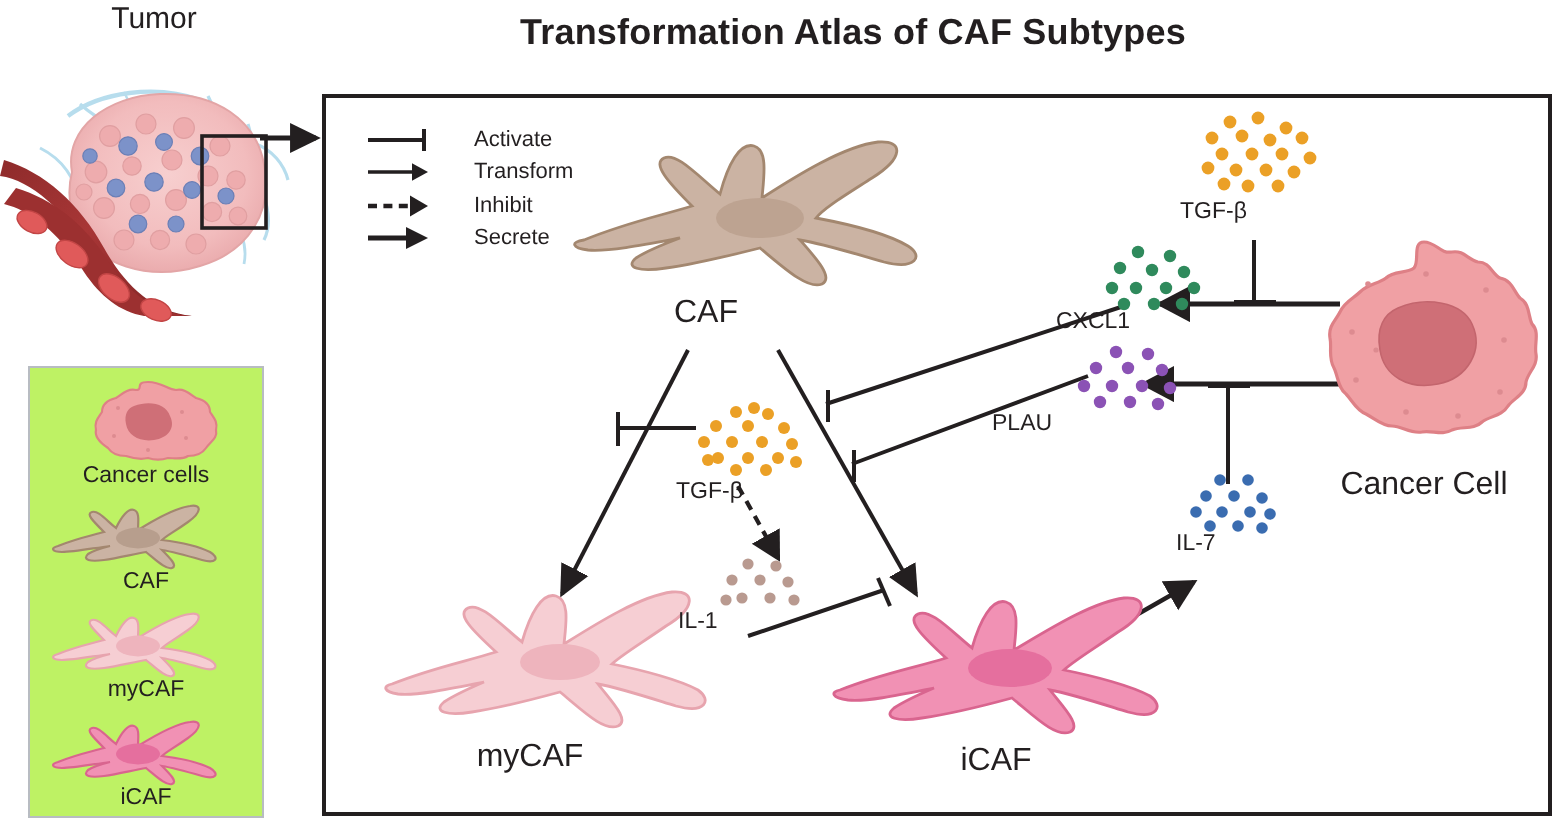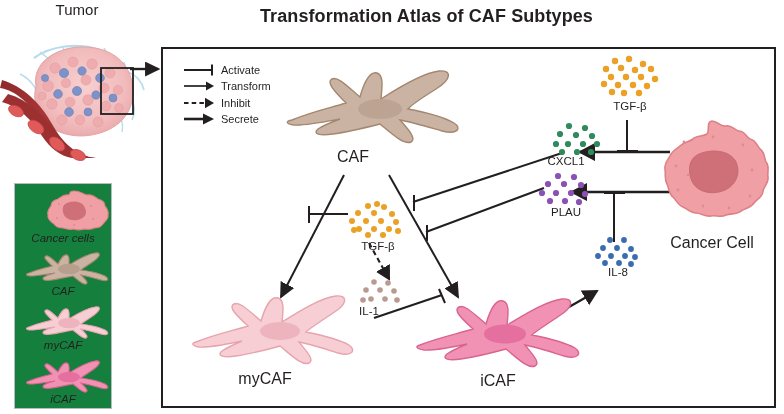--- a/index.html
+++ b/index.html
@@ -24,46 +24,45 @@
 
   
   #tme-caption{
     left:6px;top:2px;width:142px;
     text-align:center;font-size:15px;line-height:15px;
     color:#231f20;
   }
 
   
   #legend-box{
-    left:14px;top:183px;width:98px;height:226px;
+    left:14px;top:183px;width:118px;height:226px;
     border:1.6px solid #b8bcc2;
-    background:#15803d;
+    background:#bef264;
     box-sizing:border-box;
-    font-style:italic;
   }
   .legend-entry{width:100%;text-align:center;}
   .legend-label{font-size:11.5px;color:#231f20;line-height:13px;}
 
   
   #main-panel{
     left:161px;top:47px;width:615px;height:361px;
     border:2.2px solid #231f20;
     background:#fff;
     box-sizing:border-box;
   }
 
   
   #arrow-key{left:183px;top:62px;width:120px;}
   .key-row{height:15px;display:flex;align-items:center;margin-bottom:1.5px;}
   .key-glyph{width:38px;height:14px;position:relative;flex:none;}
-  .key-text{font-size:11px;color:#231f20;margin-left:0;white-space:nowrap;}
+  .key-text{font-size:11px;color:#231f20;margin-left:16px;white-space:nowrap;}
 
   
   .mol-label{
-    font-size:11.5px;color:#231f20;text-align:center;white-space:nowrap;
+    font-size:11.5px;color:#231f20;text-align:left;white-space:nowrap;
   }
   .cell-label{font-size:15px;color:#231f20;text-align:center;white-space:nowrap;}
   .cell-label.big{font-size:16px;}
 
   svg{display:block;overflow:visible;}
   .nofill{fill:none;}
 </style>
 </head>
 <body>
 
@@ -469,21 +468,21 @@
       <circle cx="4" cy="21" r="3.1"></circle>
         <circle cx="18" cy="21" r="3.1"></circle>
         <circle cx="33" cy="21" r="3.1"></circle>
       <circle cx="47" cy="22" r="3.1"></circle>
         <circle cx="12" cy="29" r="3.1"></circle>
         <circle cx="27" cy="29" r="3.1"></circle>
       <circle cx="41" cy="30" r="3.1"></circle>
     </g>
   </svg>
 </div>
-<div class="abs mol-label" style="left:528px;top:206px;width:76px;">PLAU</div>
+<div class="abs mol-label" style="left:496px;top:206px;width:76px;">PLAU</div>
 
 <div class="abs" style="left:348px;top:202px;width:56px;height:36px;">
   <svg width="56" height="36" viewBox="0 0 56 36">
     <g fill="#eba026">
       <circle cx="20" cy="4" r="3"></circle>
         <circle cx="36" cy="5" r="3"></circle>
       <circle cx="10" cy="11" r="3"></circle>
         <circle cx="26" cy="11" r="3"></circle>
         <circle cx="44" cy="12" r="3"></circle>
       <circle cx="4" cy="19" r="3"></circle>
@@ -531,13 +530,13 @@
       <circle cx="4" cy="20" r="2.9"></circle>
         <circle cx="17" cy="20" r="2.9"></circle>
         <circle cx="31" cy="20" r="2.9"></circle>
       <circle cx="41" cy="21" r="2.9"></circle>
         <circle cx="11" cy="27" r="2.9"></circle>
         <circle cx="25" cy="27" r="2.9"></circle>
       <circle cx="37" cy="28" r="2.9"></circle>
     </g>
   </svg>
 </div>
-<div class="abs mol-label" style="left:588px;top:266px;width:60px;">IL-8</div>
+<div class="abs mol-label" style="left:588px;top:266px;width:60px;">IL-7</div>
 
 </body></html>

